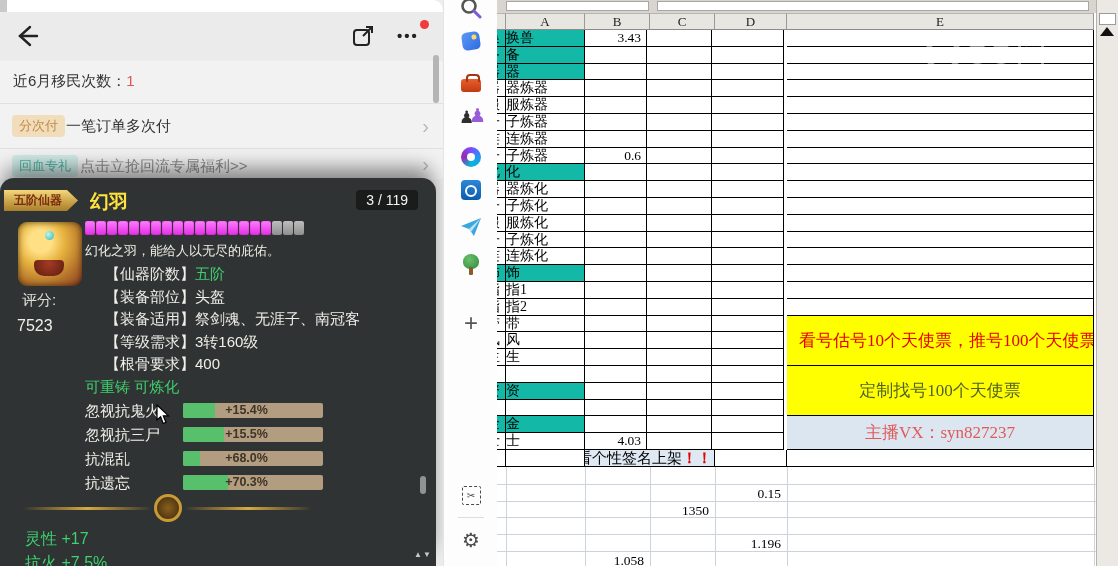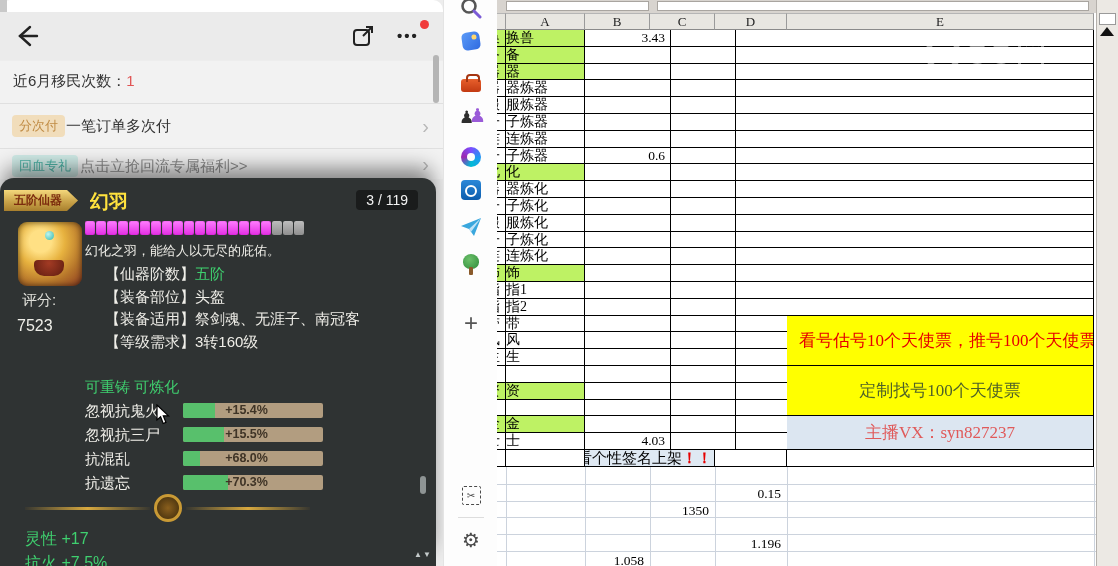--- a/index.html
+++ b/index.html
@@ -110,26 +110,26 @@
   .sh-namebox{position:absolute;left:9px;top:1px;width:143px;height:10px;background:#fff;border:1px solid #a9a5a0;box-sizing:border-box;}
   .sh-formula{position:absolute;left:160px;top:1px;width:432px;height:10px;background:#fff;border:1px solid #a9a5a0;box-sizing:border-box;}
   .sh-header{position:absolute;left:0;top:13px;width:621px;height:17px;display:flex;}
   .sh-h{box-sizing:border-box;height:17px;background:#e8e6e1;border-right:1px solid #9a9a9a;
         border-bottom:1px solid #8a8a8a;border-top:1px solid #b5b5b5;
         text-align:center;font-size:13px;color:#222;line-height:16px;}
   .sh-body{position:absolute;left:0;top:30px;width:599px;}
   .srow{display:flex;height:16.8px;box-sizing:border-box;}
   .scell{box-sizing:border-box;border-right:1px solid #000;border-bottom:1px solid #000;
          font-size:14px;line-height:15.5px;color:#000;white-space:nowrap;overflow:hidden;}
-  .scell.yellow{background:#bef264;}
+  .scell.yellow{background:#14b8a6;}
   .scell.num{text-align:right;padding-right:5px;font-size:13.5px;}
   .strip{width:9px;}
   .strip span{display:inline-block;margin-left:-11px;}
   .colA{width:79px;}
-  .colB{width:86px;}
+  .colB{width:62px;}
   .colC{width:65px;}
   .colD{width:72px;}
   .sigcell{width:130px;background:#dfe9f3;font-size:15px;line-height:16px;text-indent:-8px;}
   .sigcell .bang{color:#e60000;font-weight:bold;}
   .e-col{position:absolute;left:290px;top:30px;width:307px;}
   .ecell{box-sizing:border-box;border-right:1px solid #000;border-bottom:1px solid #000;
          height:16.8px;background:#fff;}
   .emerge{box-sizing:border-box;border-right:1px solid #000;border-bottom:1px solid #000;
           display:flex;align-items:center;justify-content:center;white-space:nowrap;overflow:hidden;
           font-size:17px;}
@@ -221,20 +221,21 @@
         <div class="pip off"></div>
         <div class="pip off"></div>
       </div>
 
     <div class="desc">幻化之羽，能给人以无尽的庇佑。</div>
     <div class="attrs" id="attrs">
         <div><span>【仙器阶数】</span><span class="green">五阶</span></div>
         <div><span>【装备部位】</span><span>头盔</span></div>
         <div><span>【装备适用】</span><span>祭剑魂、无涯子、南冠客</span></div>
         <div><span>【等级需求】</span><span>3转160级</span></div>
+        <div><span>【根骨要求】</span><span>400</span></div>
       </div>
 
     <div class="score-l">评分:</div>
     <div class="score-v">7523</div>
 
     <div class="craft green">可重铸 可炼化</div>
 
     <div class="stats" id="stats">
         <div class="stat-row">
           <div class="lbl">忽视抗鬼火</div>

